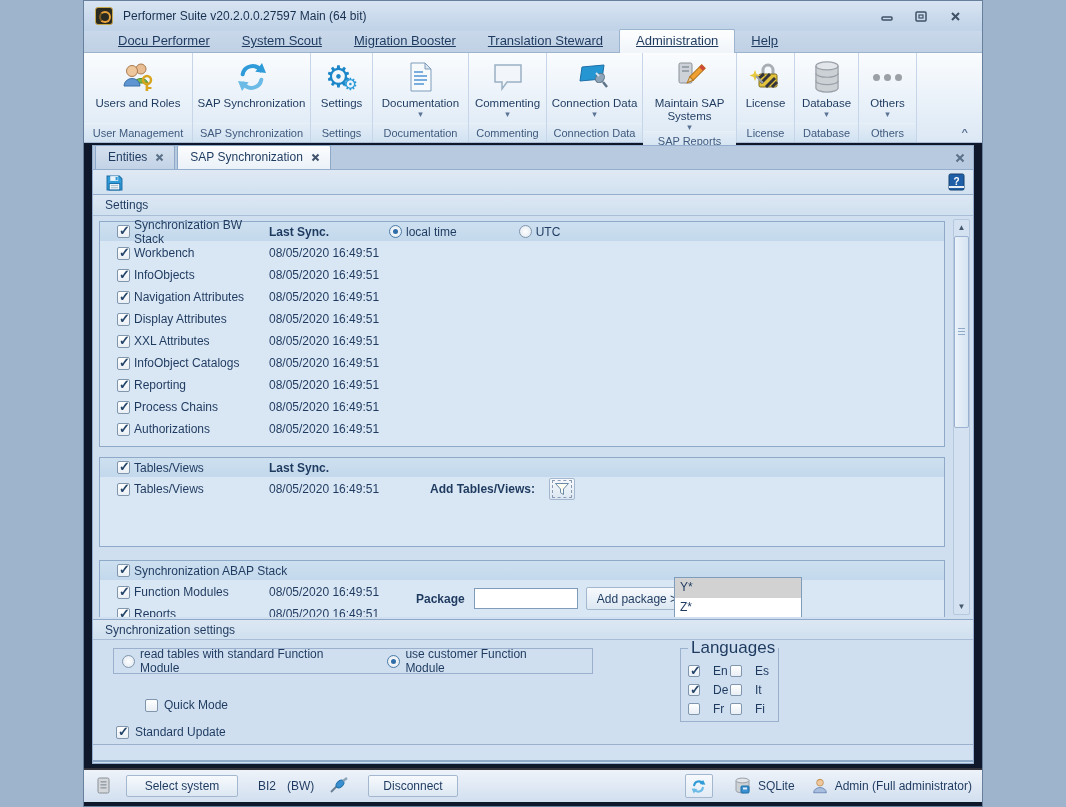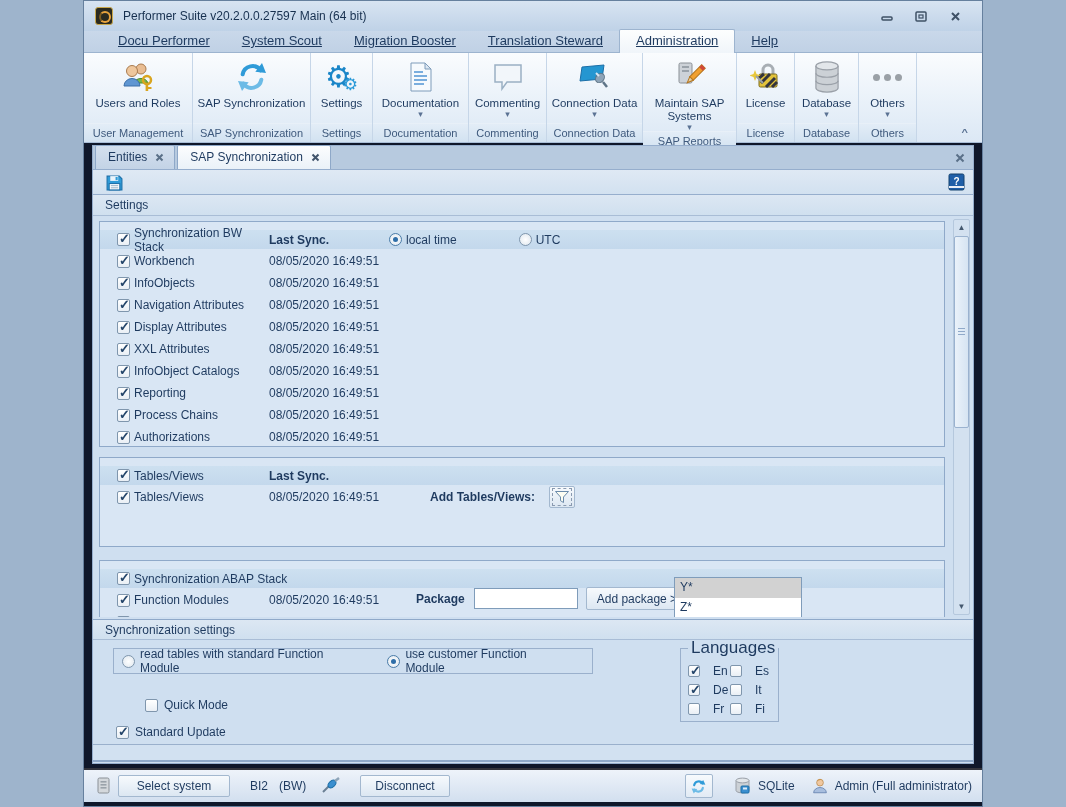--- a/index.html
+++ b/index.html
@@ -62,21 +62,21 @@
     display:flex; align-items:center; padding:0 6px 0 10px; }
   .tool-fill { flex:1; }
   .toolbtn { display:flex; align-items:center; justify-content:center; width:22px; height:21px; cursor:pointer; }
   
   .content { position:absolute; top:193px; left:8px; right:8px; height:570px;
     border:1px solid #96aecd; background:#cfdff0; }
   .settings-hdr { height:21px; line-height:20px; padding-left:12px; color:#1e3a5f;
     background:linear-gradient(#dce7f3,#d0e0ef); border-bottom:1px solid #a9bdd6; }
   .scrollarea { position:absolute; top:22px; left:0; right:0; height:400px; overflow:hidden; }
   .panel { position:absolute; left:6px; right:28px; background:#d9e6f4; border:1px solid #8fa9c9; }
-  .p-hdr { height:19px; background:linear-gradient(#cde0f0,#c3d8ec); display:flex; align-items:center;margin-top:8px; }
+  .p-hdr { height:19px; background:linear-gradient(#cde0f0,#c3d8ec); display:flex; align-items:center; }
   .p-row { height:20px; margin-top:2px; display:flex; align-items:center; position:relative; }
   .cbx { width:13px; height:13px; flex:0 0 13px; border:1px solid #7f96ad; border-radius:2px;
     background:linear-gradient(#ffffff,#e9eff5); position:relative; margin-left:17px; cursor:pointer; }
   .cbx.checked::after { content:"\2713"; position:absolute; left:1px; top:-3px; font-size:13px;
     font-weight:bold; color:#25466b; }
   .rdo { width:13px; height:13px; flex:0 0 13px; border:1px solid #7f96ad; border-radius:50%;
     background:radial-gradient(#ffffff,#dde6ee); position:relative; cursor:pointer; }
   .rdo.selected { border-color:#4a7ca8; }
   .rdo.selected::after { content:""; position:absolute; left:3px; top:3px; width:5px; height:5px;
     border-radius:50%; background:#2f6ea8; }
@@ -569,21 +569,21 @@
   </div>
 
   <div class="statusbar">
     <div class="sb-item">
       <svg width="16" height="18" viewBox="0 0 16 18">
         <rect x="2" y="1" width="11" height="15" rx="1.5" fill="#d4d8dc" stroke="#8a9096"></rect>
         <rect x="4.5" y="4" width="6" height="1.6" fill="#9aa2aa"></rect>
         <rect x="4.5" y="7" width="6" height="1.6" fill="#9aa2aa"></rect>
         <rect x="4.5" y="10" width="6" height="1.6" fill="#9aa2aa"></rect>
       </svg>
-      <button class="sbtn" style="width:112px; ">Select system</button>
+      <button class="sbtn" style="width:112px; margin-left:8px">Select system</button>
       <span class="sysname">BI2</span>
       <span class="systype">(BW)</span>
       <svg width="22" height="18" viewBox="0 0 22 18" style="margin-left:8px">
         <line x1="3" y1="15" x2="9" y2="9" stroke="#6a7f94" stroke-width="2"></line>
         <ellipse cx="12" cy="7" rx="3" ry="4.5" fill="#3a8fd0" stroke="#1c6fa8" transform="rotate(45 12 7)"></ellipse>
         <line x1="15" y1="4" x2="19" y2="1" stroke="#8ea4b8" stroke-width="2.5"></line>
       </svg>
       <button class="sbtn" style="margin-left:12px">Disconnect</button>
     </div>
     <div class="sb-fill"></div>

